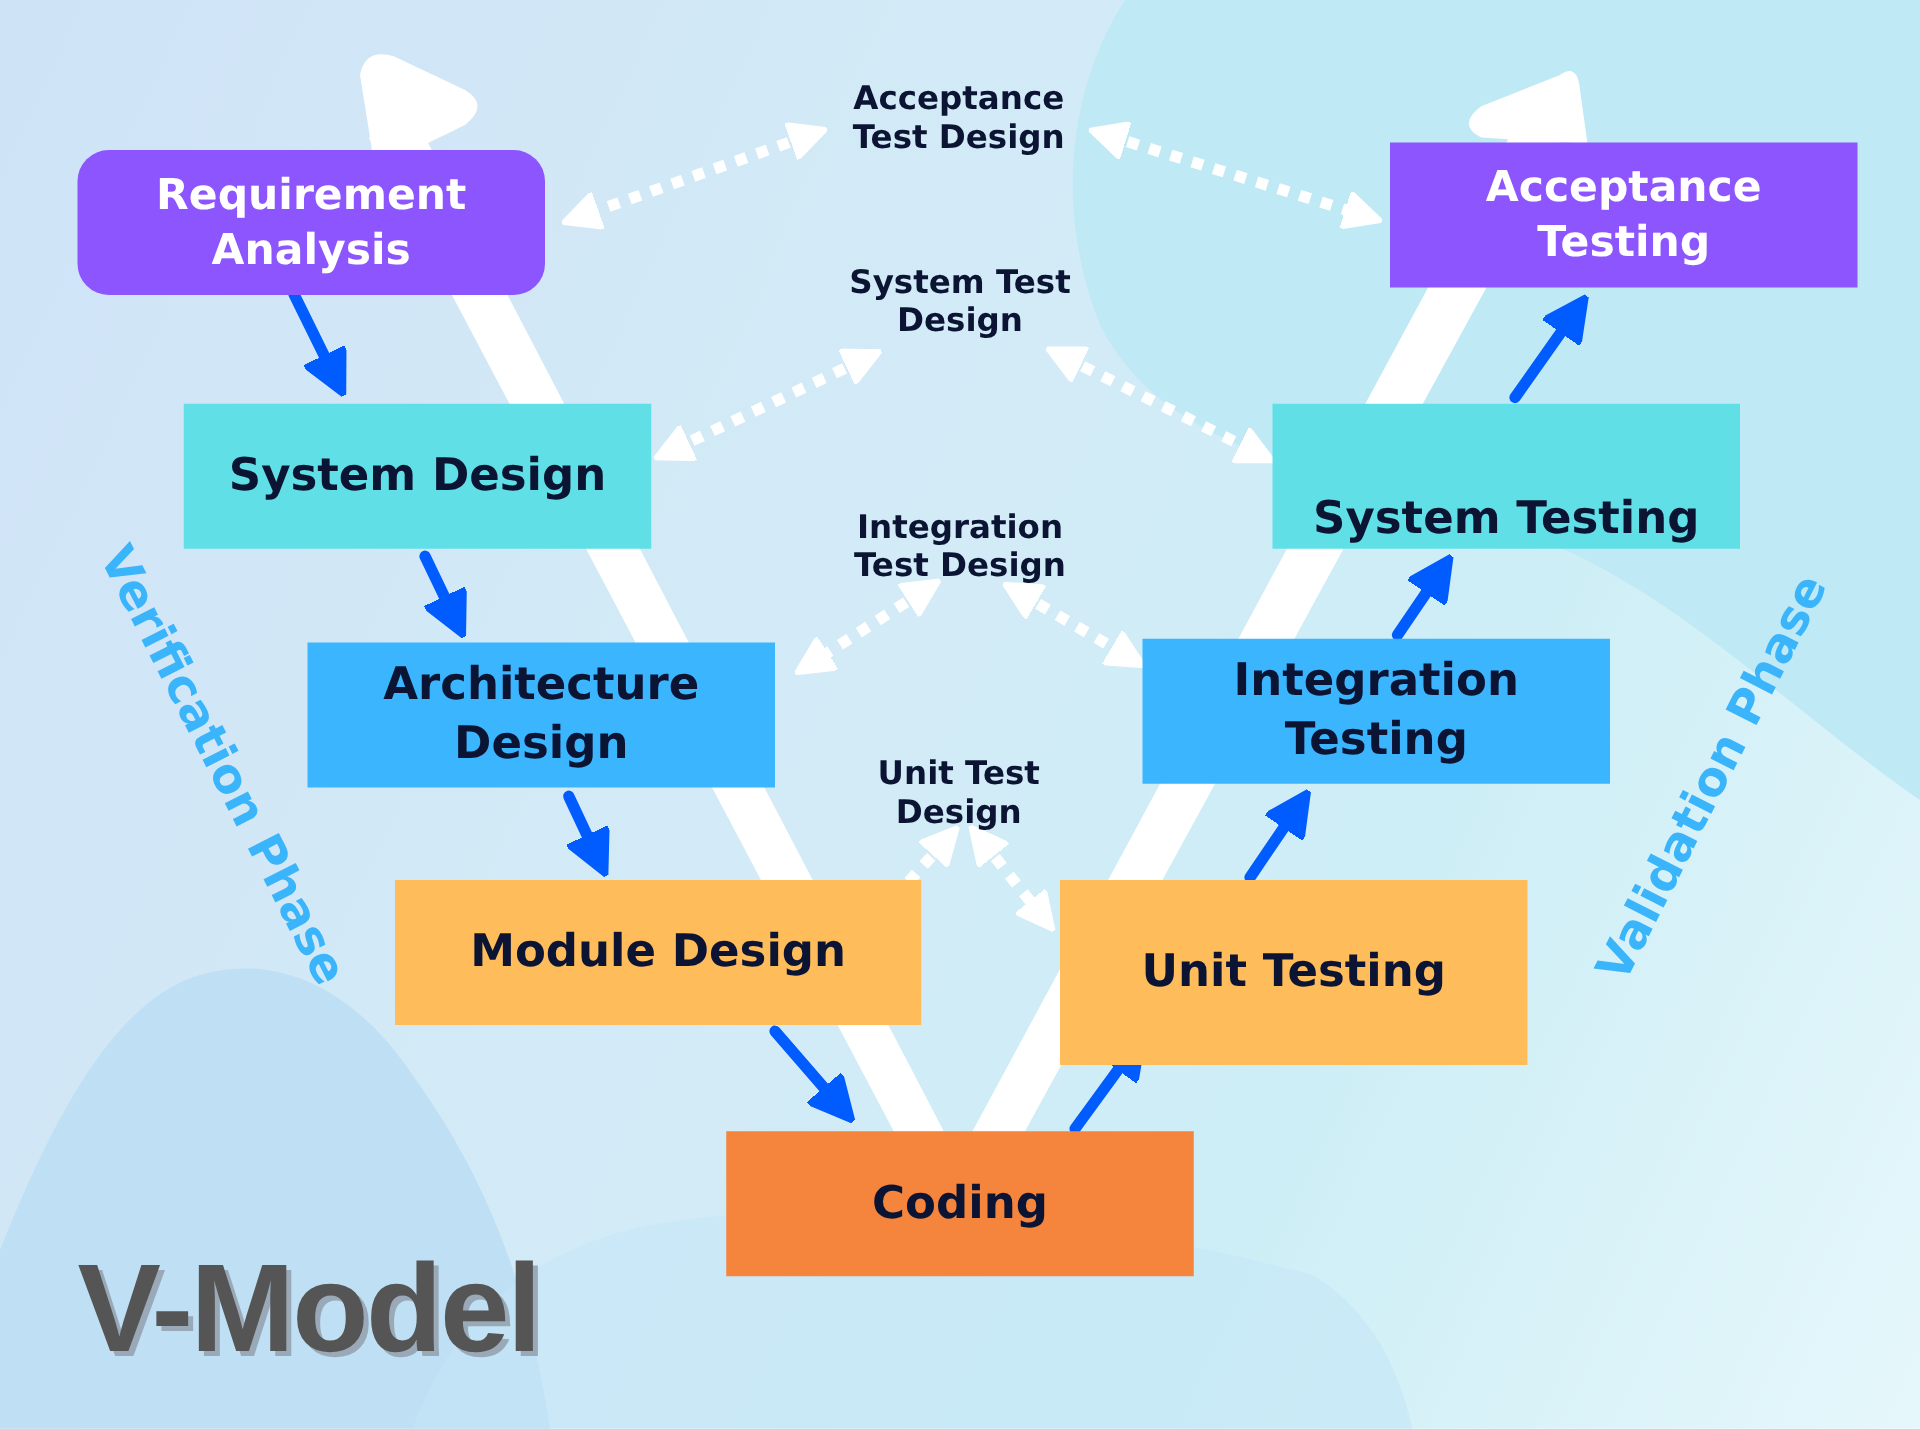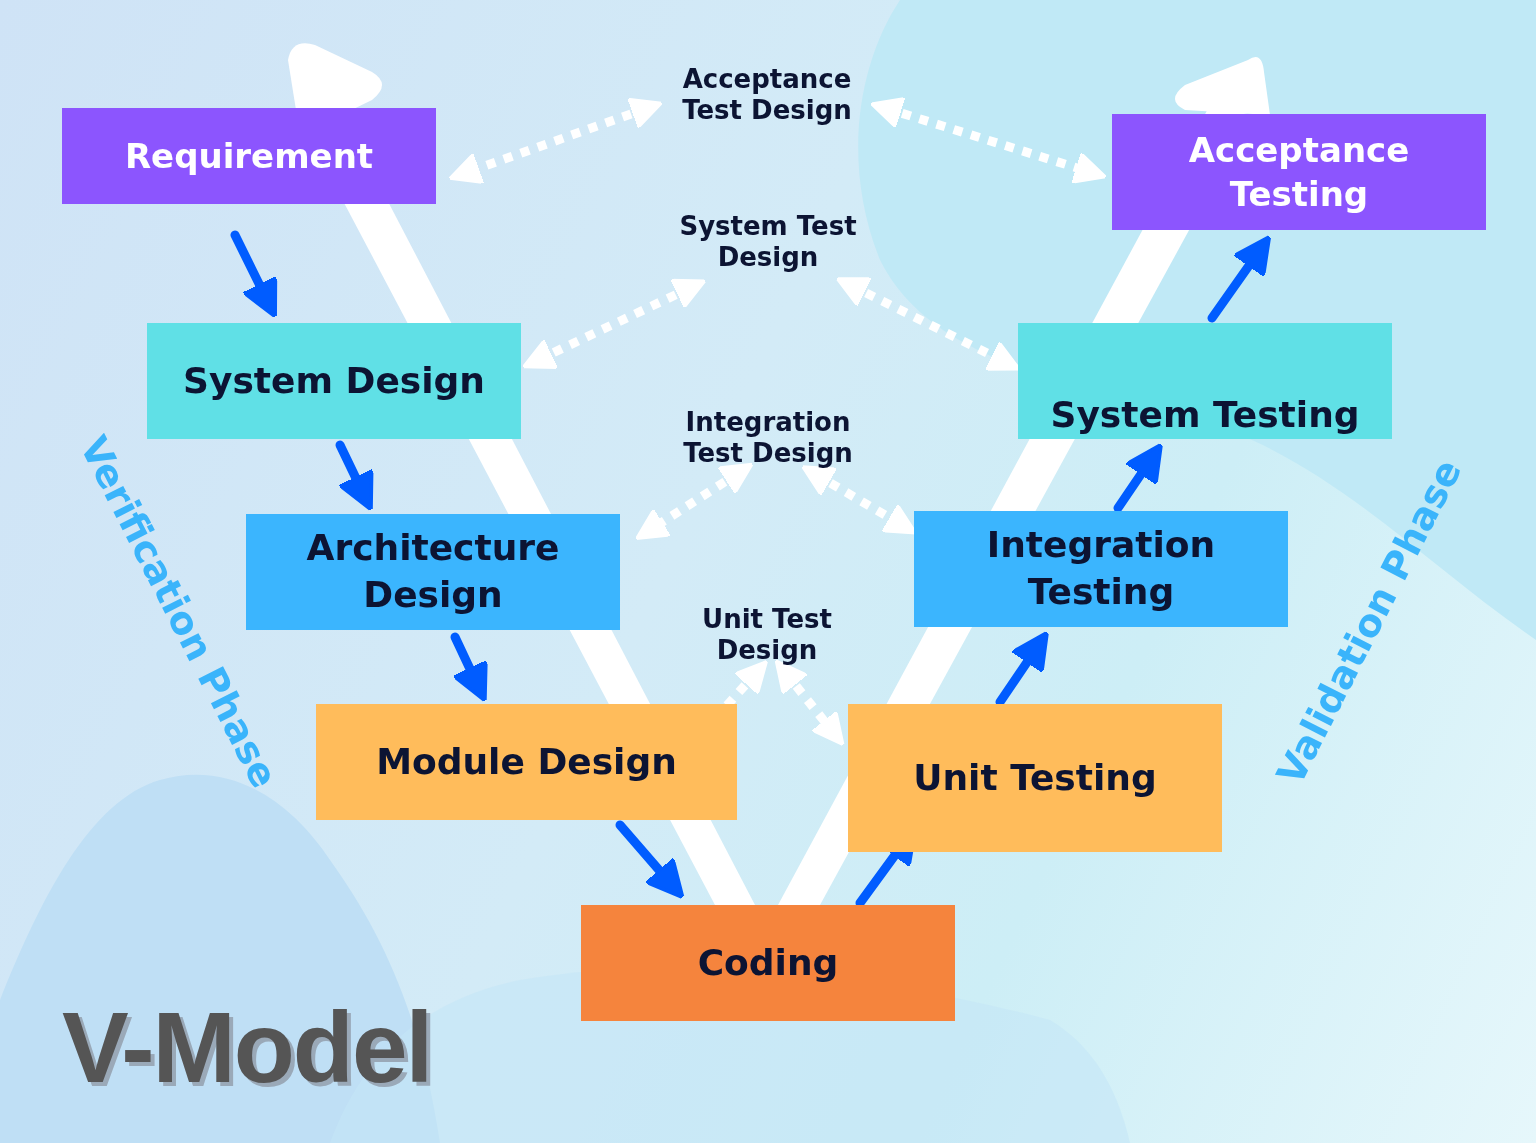--- a/index.html
+++ b/index.html
@@ -81,23 +81,24 @@
     <line x1="885" y1="108" x2="1090" y2="172" marker-start="url(#whiteHeadStart)" marker-end="url(#whiteHeadEnd)"></line>
     <line x1="692" y1="287" x2="538" y2="360" marker-start="url(#whiteHeadStart)" marker-end="url(#whiteHeadEnd)"></line>
     <line x1="850" y1="285" x2="1005" y2="362" marker-start="url(#whiteHeadStart)" marker-end="url(#whiteHeadEnd)"></line>
     <line x1="740" y1="472" x2="650" y2="530" marker-start="url(#whiteHeadStart)" marker-end="url(#whiteHeadEnd)"></line>
     <line x1="815" y1="474" x2="902" y2="525" marker-start="url(#whiteHeadStart)" marker-end="url(#whiteHeadEnd)"></line>
     <line x1="757" y1="672" x2="703" y2="732" marker-start="url(#whiteHeadStart)" marker-end="url(#whiteHeadEnd)"></line>
     <line x1="785" y1="672" x2="833" y2="732" marker-start="url(#whiteHeadStart)" marker-end="url(#whiteHeadEnd)"></line>
   </g>
 </svg>
 
-<div class="box purple" style="left:62px;top:108px;width:374px;height:96px;">
+<div class="box purple" style="left:62px;top:120px;width:374px;height:116px;border-radius:25px;">
   <div>
     <span>Requirement</span>
+    <span>Analysis</span>
   </div>
 </div>
 <div class="box teal" style="left:147px;top:323px;width:374px;height:116px;">
   <span>System Design</span>
 </div>
 <div class="box sky" style="left:246px;top:514px;width:374px;height:116px;">
   <div>
     <span>Architecture</span>
     <span>Design</span>
   </div>

